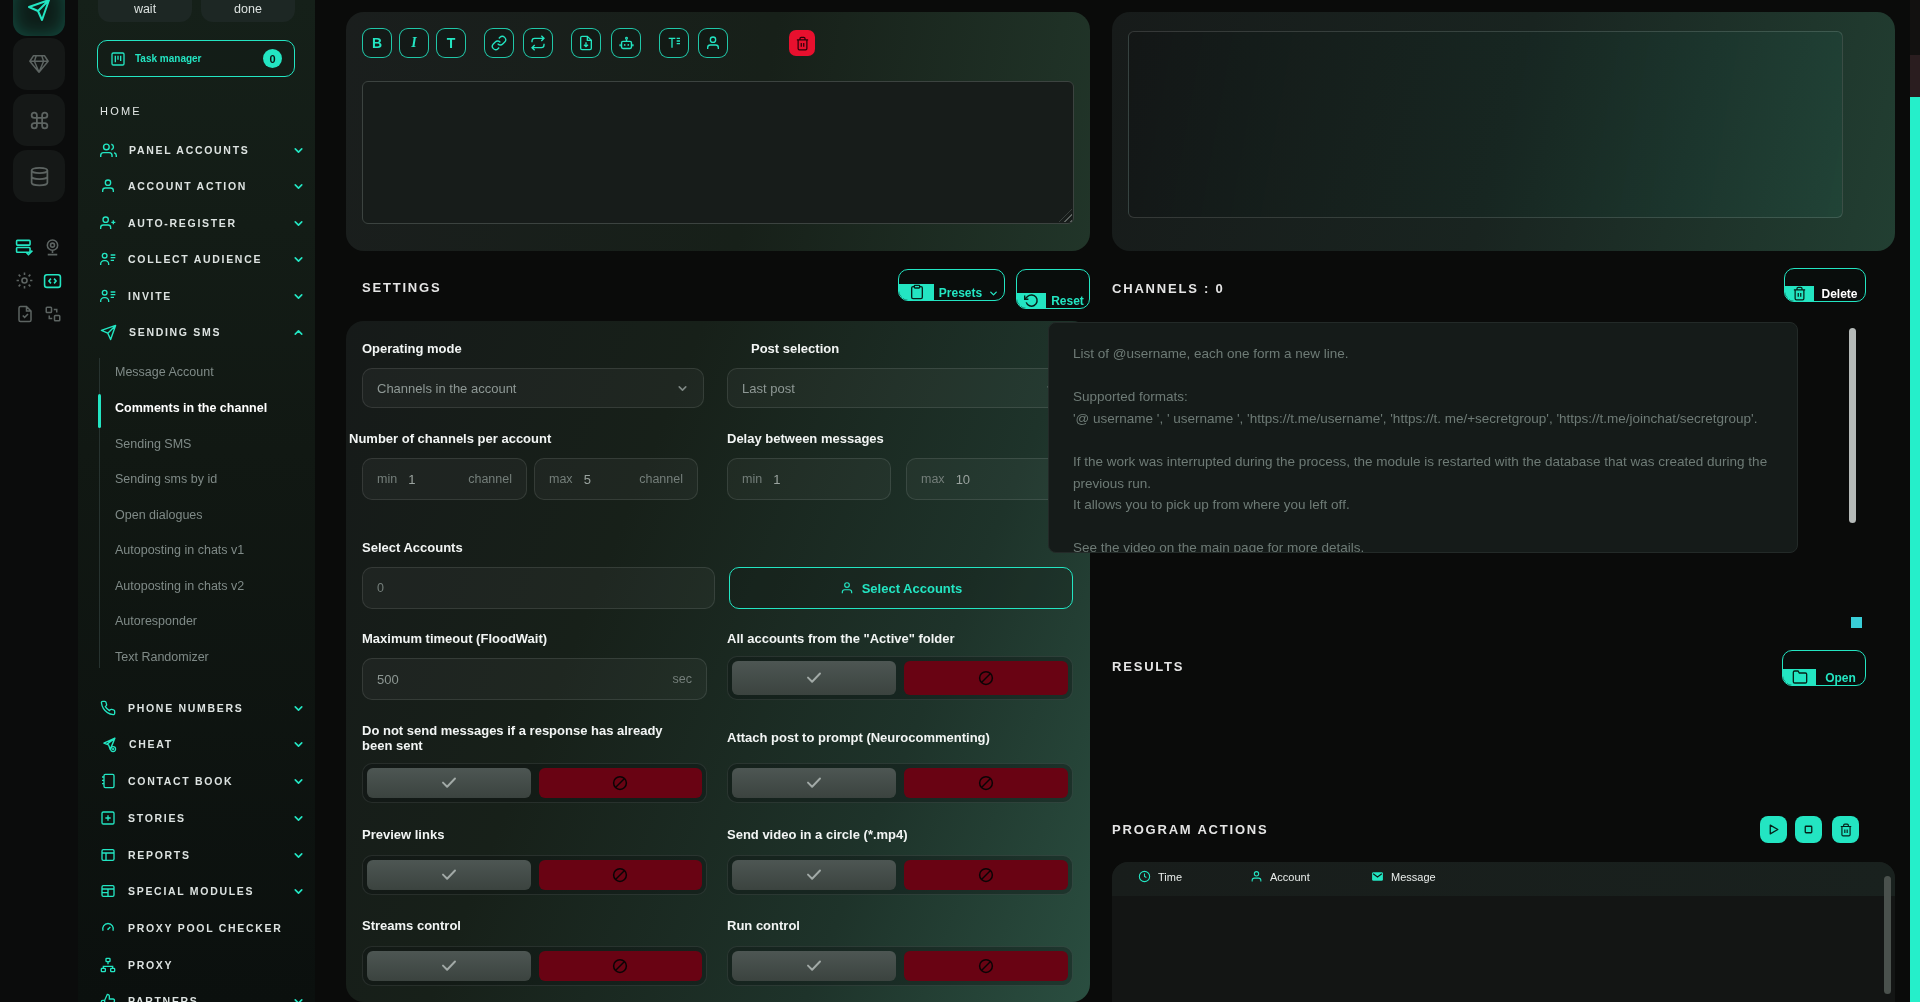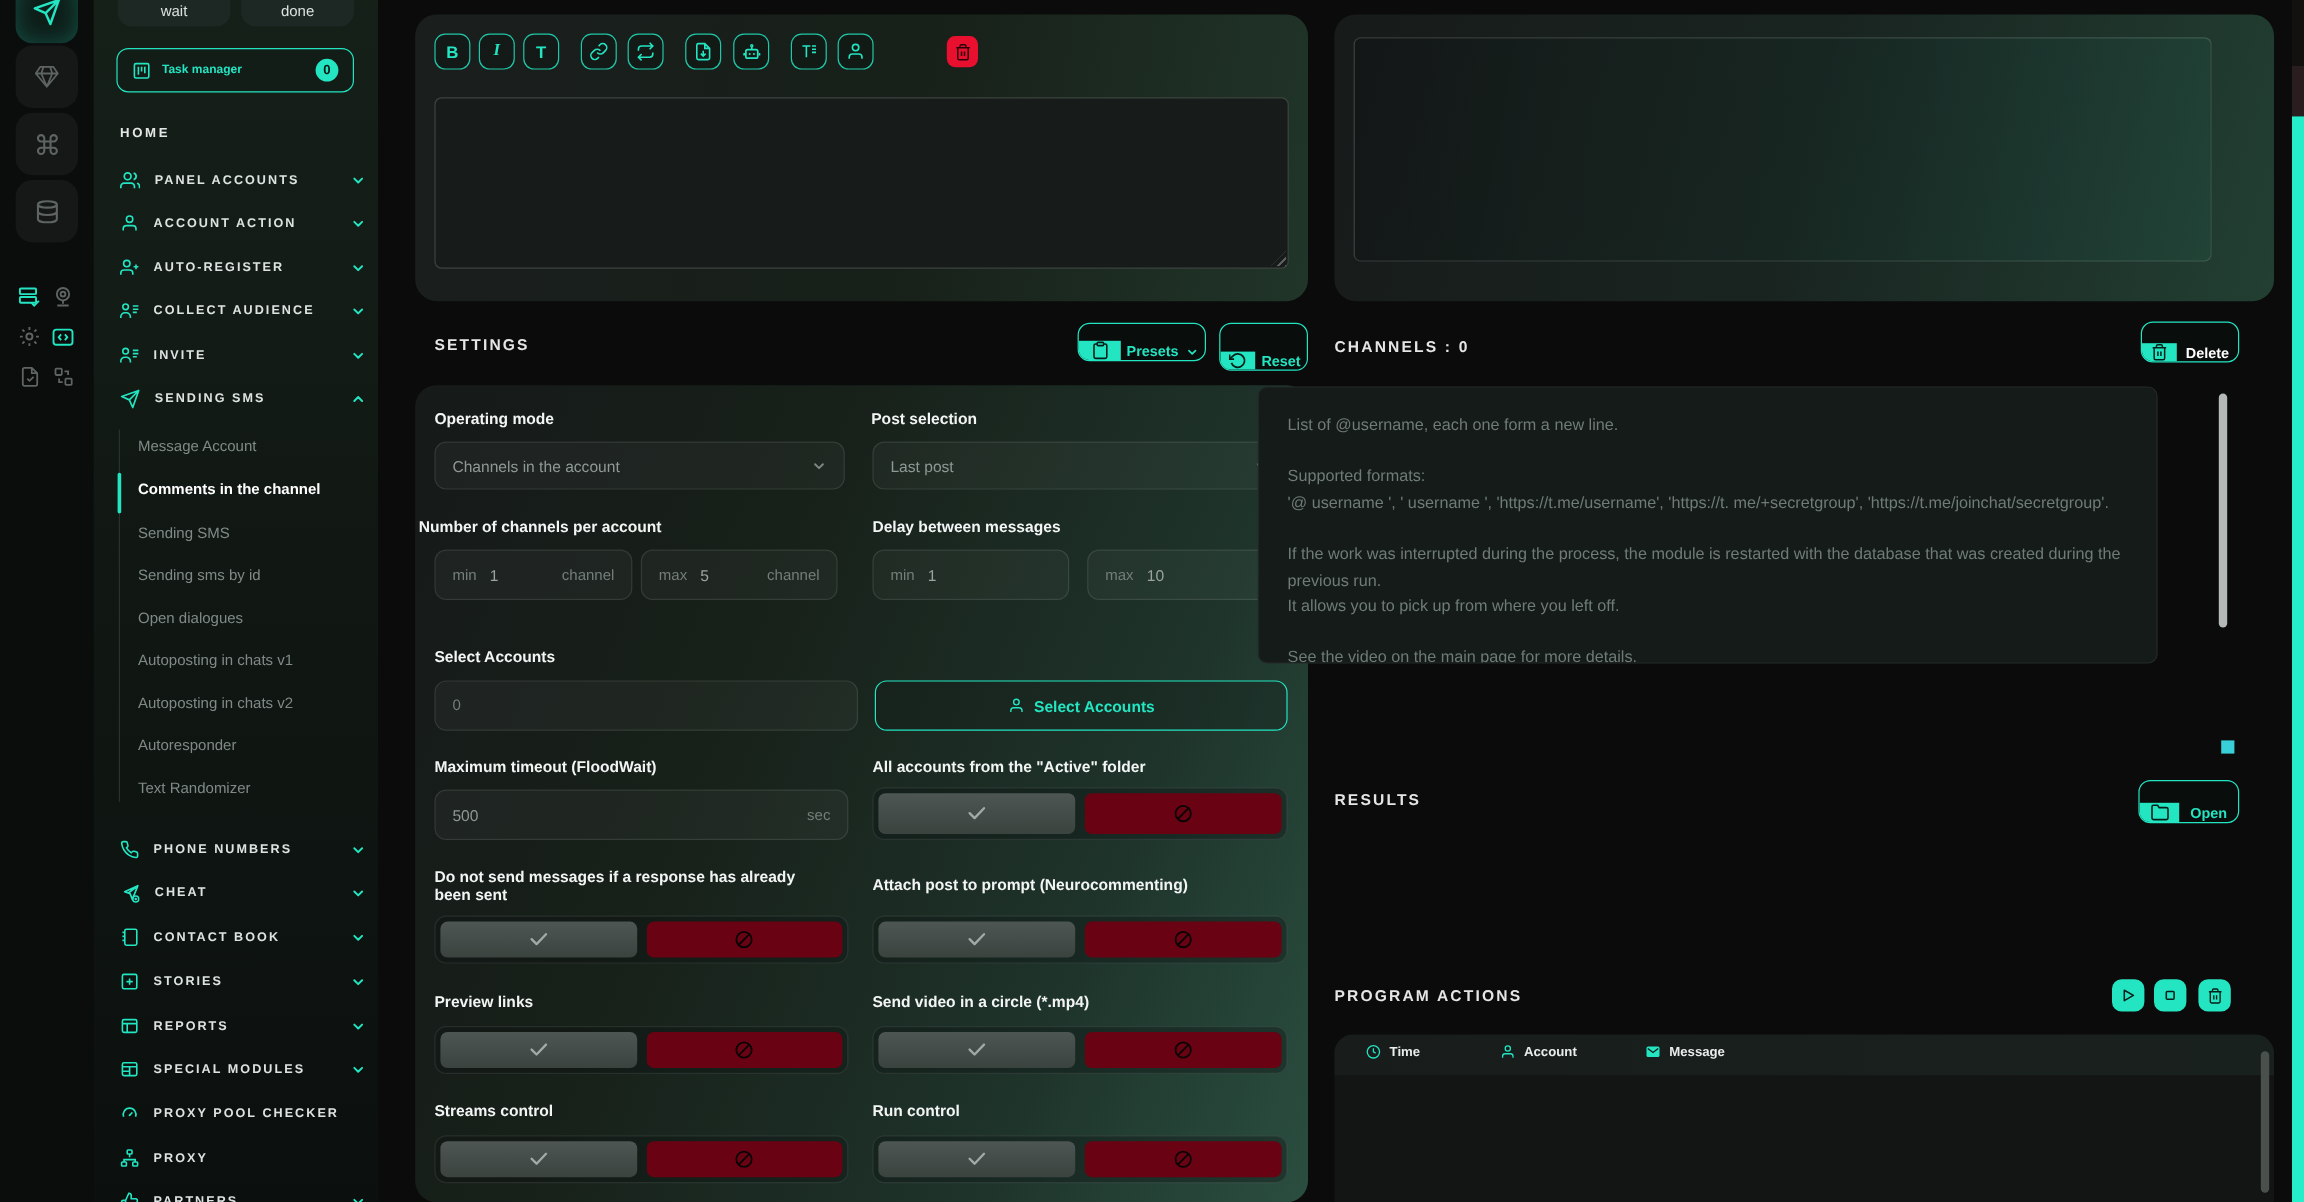--- a/index.html
+++ b/index.html
@@ -18,21 +18,21 @@
   
   .sidebar{position:absolute;left:78px;top:0;width:237px;height:100%;
            background:linear-gradient(180deg,#152019 0%,#111813 45%,#0b100e 100%)}
   .chip{position:absolute;top:-12px;height:34px;border-radius:12px;background:#1d2724;color:#dbe1df;
         font-size:12.5px;display:flex;align-items:flex-end;justify-content:center;padding-bottom:6px;cursor:pointer}
   .task-btn{position:absolute;left:19px;top:40px;width:198px;height:37px;border:1.5px solid #23e5c2;border-radius:10px;
             display:flex;align-items:center;gap:9px;padding:0 12px;color:#23e5c2;background:rgba(16,26,22,.35);cursor:pointer}
   .task-lbl{font-size:10px;font-weight:700}
   .badge{margin-left:auto;width:19px;height:19px;border-radius:50%;background:#23e5c2;color:#0a1410;
          font-weight:700;font-size:11px;display:flex;align-items:center;justify-content:center}
-  .home{position:absolute;left:22px;top:105px;font-size:11px;font-weight:700;letter-spacing:2.2px;color:#e3e8e6}
+  .home{position:absolute;left:22px;top:105px;font-size:11px;font-weight:400;letter-spacing:2.2px;color:#e3e8e6}
   .nav-item{position:absolute;left:22px;right:10px;height:20px;display:flex;align-items:center;color:#23e5c2;cursor:pointer}
   .nav-item .lbl{margin-left:12px;font-size:10.5px;font-weight:700;letter-spacing:1.7px;color:#dde3e1;white-space:nowrap}
   .nav-item .chev{margin-left:auto;color:#23e5c2}
   .subline{position:absolute;left:21px;top:358px;width:1px;height:310px;background:#273330}
   .active-bar{position:absolute;left:20px;top:394px;width:3px;height:34px;background:#23e5c2;border-radius:2px}
   .sub-item{position:absolute;left:37px;height:18px;font-size:12.5px;color:#7f8a87;white-space:nowrap;cursor:pointer}
   .sub-item.active{color:#ffffff;font-weight:700}
 
   
   .card{position:absolute;border-radius:18px}
@@ -84,21 +84,21 @@
   
   .inner-box{position:absolute;border:1px solid rgba(255,255,255,.14);border-radius:6px;
              background:linear-gradient(100deg,rgba(0,0,0,.15),rgba(35,229,194,.05))}
   .channels-box{position:absolute;background:#151b19;border:1px solid #232a28;border-radius:8px;
                 padding:20px 24px;font-size:13.5px;line-height:1.6;color:#6e7b76;white-space:pre-wrap;overflow:hidden}
   .thumb{position:absolute;border-radius:4px}
   .act{position:absolute;width:27px;height:27px;border-radius:8px;background:#23e5c2;color:#062019;
        display:flex;align-items:center;justify-content:center;cursor:pointer}
   .table-card{position:absolute;background:#131514;border-radius:16px 16px 0 0;overflow:hidden}
   .table-head{position:absolute;left:0;right:0;top:0;height:34px;background:linear-gradient(90deg,#181d1b,#19211e)}
-  .th-col{position:absolute;top:8px;display:flex;align-items:center;gap:7px;font-size:11px;font-weight:700;color:#e9edeb}
+  .th-col{position:absolute;top:8px;display:flex;align-items:center;gap:7px;font-size:11px;font-weight:400;color:#e9edeb}
   .th-col .tic{color:#23e5c2}
 
   
   .pagebar{position:absolute;right:0;top:0;width:10px;height:100%;background:#121110}
   .pagebar .maroon{position:absolute;left:0;right:0;top:55px;height:42px;background:#2a1d1f}
   .pagebar .pthumb{position:absolute;left:0;right:0;top:97px;bottom:0;background:#25efca}
 </style>
 </head>
 <body>
 
@@ -640,21 +640,21 @@
 
 <div class="flabel" style="left:362px;top:341px">Operating mode</div>
 <div class="select" style="left:362px;top:368px;width:342px">
   <span>Channels in the account</span>
   <span class="chev">
       <svg class="ic" width="13" height="13">
         <use href="#i-chev-down"></use>
       </svg>
     </span>
 </div>
-<div class="flabel" style="left:726px;top:341px">Post selection</div>
+<div class="flabel" style="left:751px;top:341px">Post selection</div>
 <div class="select" style="left:727px;top:368px;width:346px">
   <span>Last post</span>
   <span class="chev">
       <svg class="ic" width="13" height="13">
         <use href="#i-chev-down"></use>
       </svg>
     </span>
 </div>
 
 <div class="flabel" style="left:349px;top:431px">Number of channels per account</div>

